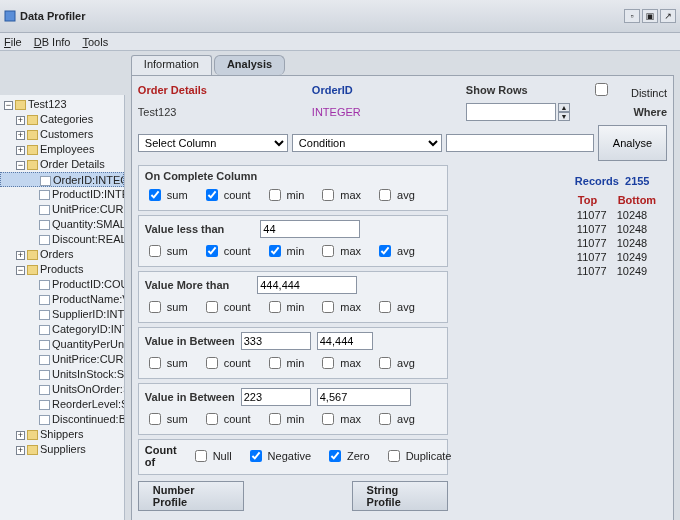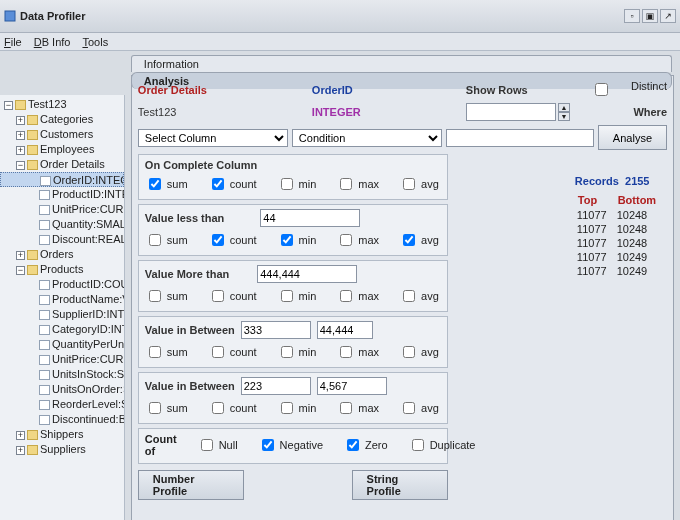--- a/index.html
+++ b/index.html
@@ -48,80 +48,80 @@
   .tree li { white-space: nowrap; overflow:hidden; text-overflow:clip; height:15px; line-height:15px; }
   .tree .togg { display:inline-block; width:9px; height:9px; border:1px solid #7a8390; text-align:center; line-height:7px; font-size:9px; margin:0 2px; background:#fff; color:#333; }
   .tree .noexp { display:inline-block; width:11px; }
   .tree .fico { display:inline-block; width:11px; height:10px; background:#f0d785; border:1px solid #c7a94a; margin-right:2px; vertical-align:middle; }
   .tree .dico { display:inline-block; width:11px; height:10px; background:#fff; border:1px solid #91a0b3; margin-right:2px; vertical-align:middle; }
   .tree .lvl0 { padding-left:2px; }
   .tree .lvl1 { padding-left:14px; }
   .tree .lvl2 { padding-left:28px; }
   .tree .sel { background:#c2d6ef; border:1px dotted #5a7aa8; }
   .content { flex:1; background:#d8dde3; position:relative; padding:4px 6px 0 6px; }
-  .tabs { display:flex; height:20px;flex-direction:column; }
+  .tabs { display:flex; height:20px; }
   .tab {
     padding: 2px 12px;
     border:1px solid #9aa3b0;
     background:#e4e8ee;
     border-bottom:none;
     margin-right:2px;
     border-radius:3px 3px 0 0;
   }
   .tab.active { background:#c7d0dc; font-weight:bold;border-radius:6px; }
   .panel {
     border:1px solid #9aa3b0;
     background:#e4e8ee;
     height: calc(100% - 20px);
     padding:4px 6px;
     overflow:hidden;
   }
   .row { display:flex; align-items:center; margin-bottom:4px; gap:4px; }
   .red { color:#b02020; font-weight:bold; }
   .blue { color:#1a3fa0; font-weight:bold; }
-  .purple { color:#a030a8; font-weight:bold; }
+  .purple { color:#a030a8; font-weight:normal; }
   .lbl { color:#333; }
   input[type=text], select {
     font-size:11px;
     border:1px solid #8a94a3;
     background:#fff;
     height:18px;
     padding:0 2px;
   }
   select { width:150px; }
   .btn {
     border:1px solid #8a94a3;
     background:linear-gradient(#f3f5f8,#d7dde5);
-    height:25px;
+    height:36px;
     padding:0 14px;
     font-size:11px;
   }
   .group {
     border:1px solid #b3bcc8;
     background:#eef1f5;
     padding:4px 6px 6px 6px;
     margin-bottom:4px;
   }
   .grouptitle { font-weight:bold; color:#333; margin-bottom:4px; display:flex; align-items:center; gap:6px; }
-  .chkrow { display:flex; gap:20px; align-items:center; }
+  .chkrow { display:flex; gap:14px; align-items:center; }
   .chk { display:flex; align-items:center; gap:3px; }
   .chk input { width:12px; height:12px; }
   .gin { width:100px; }
   .rightcol { position:absolute; left:450px; top:124px; font-size:11px; }
   .rightcol .rhead { color:#1a3fa0; font-weight:bold; }
   .rightcol table td { padding:0 8px 0 0; }
   .tbcol th { color:#b02020; font-weight:bold; text-align:left; padding-right:12px; }
   .footerbtns { display:flex; gap:108px; margin-top:6px; }
   .footerbtn {
     border:1px solid #8a94a3;
     background:linear-gradient(#e8ecf2,#cfd6df);
     padding:2px 14px;
     font-weight:bold;
   }
-  .distinct { display:flex; align-items:flex-start; gap:20px; margin-left:16px; }
+  .distinct { display:flex; align-items:flex-end; gap:20px; margin-left:16px; }
   .showrows-input { width:90px; }
   .spin { display:inline-flex; flex-direction:column; margin-left:-2px;}
   .spin span { width:12px; height:9px; border:1px solid #8a94a3; background:#e4e8ee; font-size:7px; line-height:7px; text-align:center; }
 </style>
 </head>
 <body>
 
 <div class="titlebar">
   <span class="ticon">
     <svg width="12" height="12">
@@ -318,21 +318,21 @@
                 <input type="checkbox" style="">
                 <span>avg</span>
               </label>
           </div>
         </div>
 
         <div class="group">
           <div class="grouptitle">
               <span>Value in Between</span>
             <input type="text" class="gin" style="width: 70px;" value="223">
-            <input type="text" class="gin" style="width: 70px;" value="4,567">
+            <input type="text" class="gin" style="width: 94px;" value="4,567">
           </div>
           <div class="chkrow">
             <label class="chk">
                 <input type="checkbox" style="">
                 <span>sum</span>
               </label>
             <label class="chk">
                 <input type="checkbox" style="">
                 <span>count</span>
               </label>

